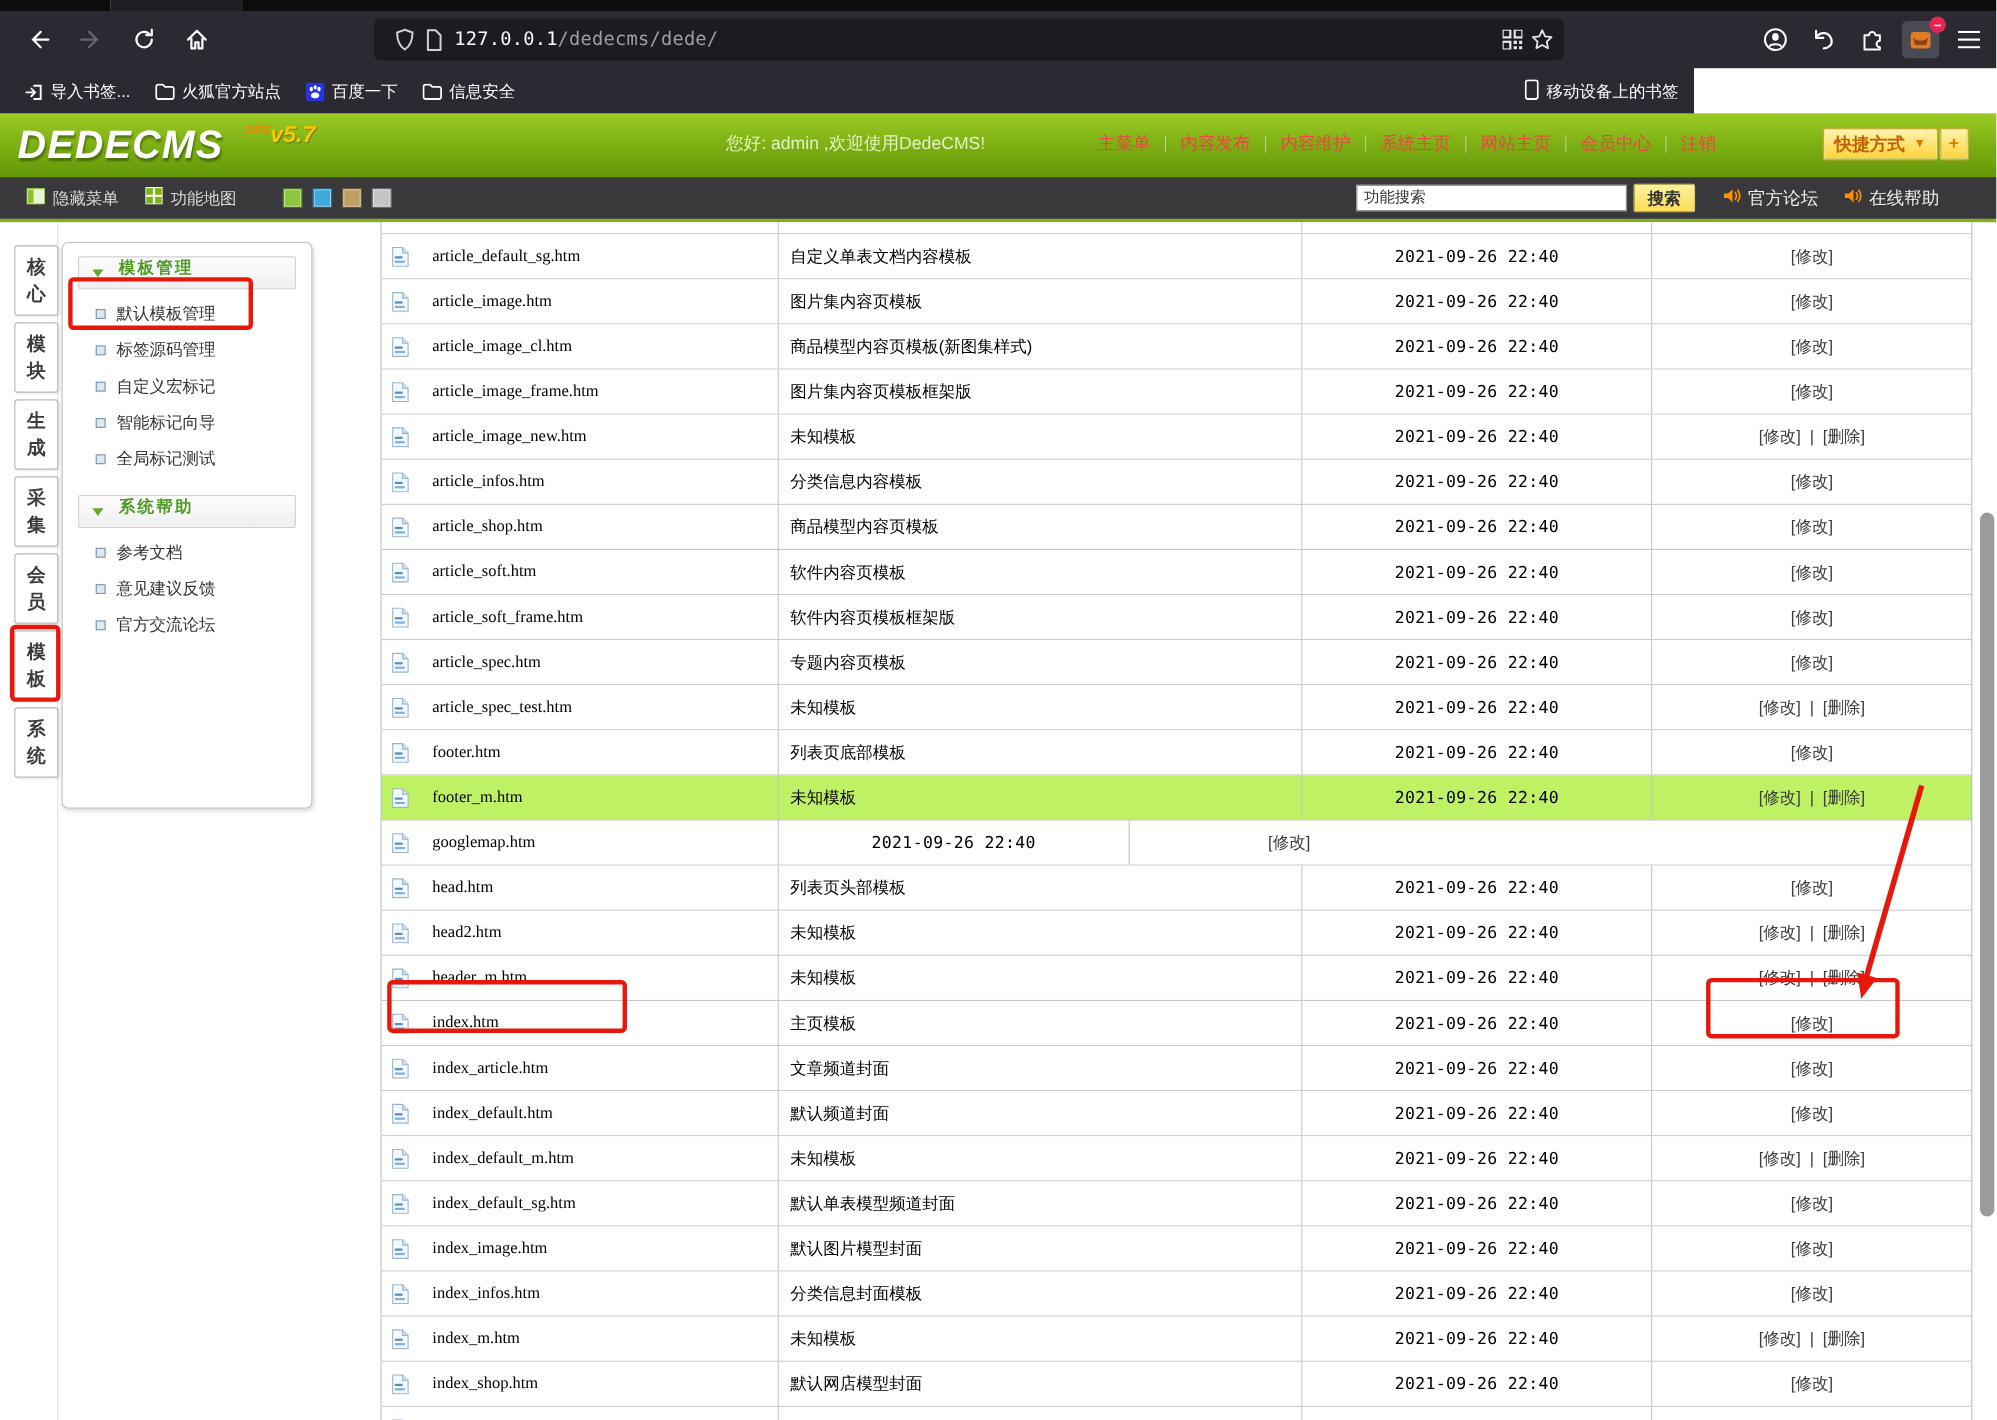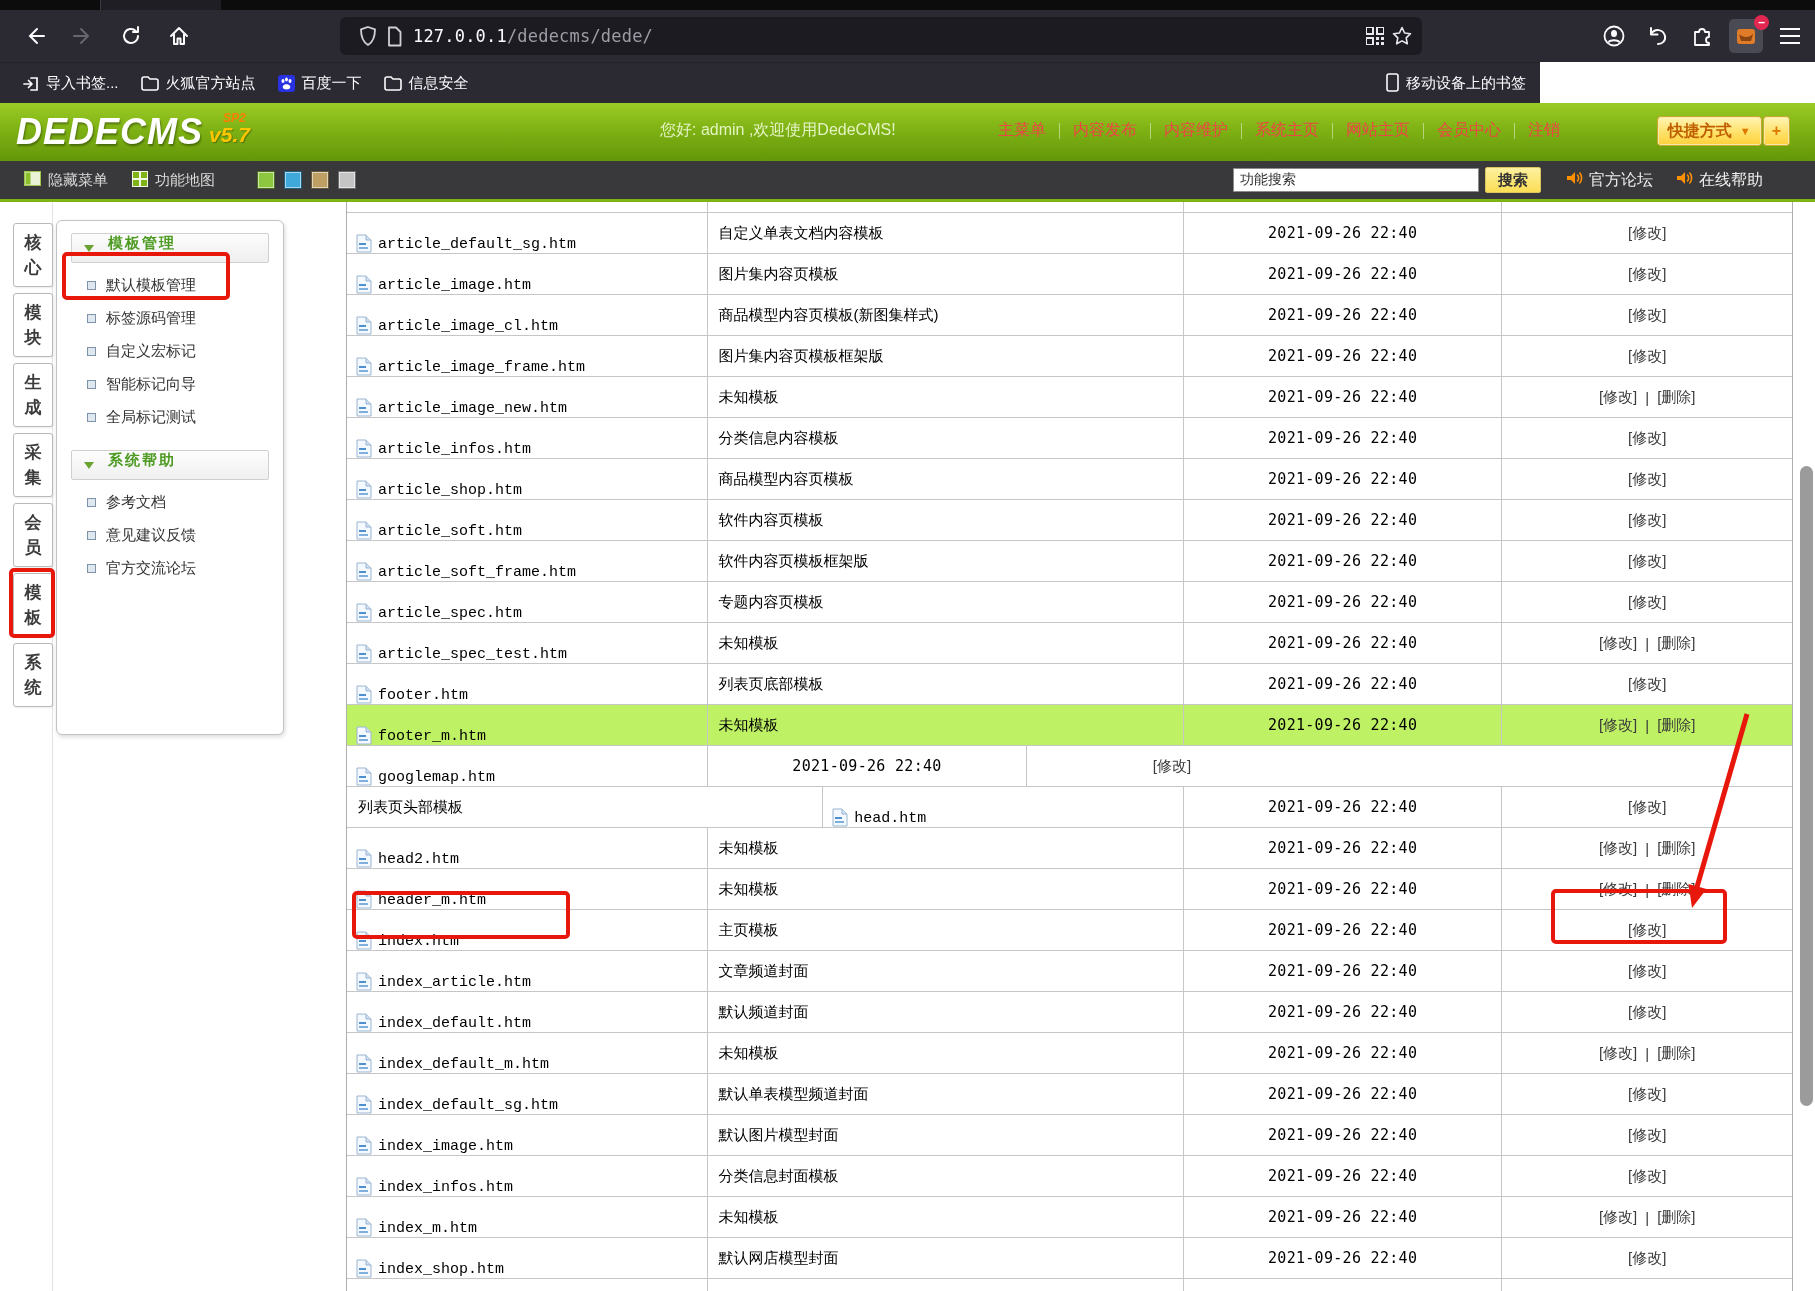--- a/index.html
+++ b/index.html
@@ -23,21 +23,21 @@
   #bookmarksbar{left:0;top:62px;width:1540px;height:41px;background:#2b2a33;border-top:1px solid #23222b;display:flex;align-items:center;color:#fbfbfe;font-size:15px;}
   .bmk{display:flex;align-items:center;gap:7px;margin-left:22px;}
   .bmk .ic{display:flex;align-items:center;}
   #bmk-right{position:absolute;right:14px;display:flex;align-items:center;gap:7px;}
   
   #greenheader{left:0;top:103px;width:1815px;height:58px;
     background:linear-gradient(180deg,#9bcb26 0%,#7fb214 45%,#649709 100%);}
   #logo{left:16px;top:112px;display:flex;align-items:flex-start;}
   #logotext{color:#fff;font-size:36px;font-weight:bold;font-style:italic;letter-spacing:1px;
     text-shadow:1px 2px 2px rgba(0,0,0,.35);line-height:40px;}
-  #logosub{margin-left:6px;display:flex;flex-direction:column;align-items:flex-start;line-height:1;}
+  #logosub{margin-left:6px;display:flex;flex-direction:row;align-items:flex-start;line-height:1;}
   #logosp{color:#ff7e00;font-size:12px;font-weight:bold;font-style:italic;margin-left:14px;}
   #logover{color:#ffc600;font-size:21px;font-weight:bold;font-style:italic;text-shadow:1px 1px 1px rgba(0,0,0,.3);}
   #welcome{left:660px;top:120px;color:#e4f3c2;font-size:16px;}
   #topnav{left:985px;top:117px;display:flex;align-items:center;}
   #topnav .nav-item{color:#ef4444;font-size:16px;padding:3px 13px;white-space:nowrap;}
   #topnav .sep{width:1px;height:16px;background:rgba(255,255,255,.45);}
   #shortcutwrap{right:26px;top:117px;display:flex;gap:3px;}
   .ybtn{background:linear-gradient(180deg,#fff3b0 0%,#ffe26a 55%,#ffd23e 100%);
     border:1px solid #f7e9a8;outline:1px solid #caa82f;border-radius:2px;
     color:#c05f00;font-weight:bold;font-size:16px;display:flex;align-items:center;height:26px;padding:0 9px;}
@@ -69,21 +69,21 @@
   .menuitem{height:33px;display:flex;align-items:center;margin-left:30px;font-size:15px;color:#333;}
   .menuitem .bullet{width:7px;height:7px;border:1px solid #7e93a8;background:#dfe7f0;margin-right:10px;}
   .menugap{height:16px;}
   
   #tablewrap{left:346px;top:202px;width:1447px;border-left:1px solid #aeaeae;border-right:1px solid #aeaeae;box-sizing:border-box;}
   .trow{display:flex;height:40px;border-bottom:1px solid #c6c6c6;background:#fff;align-items:stretch;}
   .trow.hl{background:#fbfbe9;}
   .trow.partial{height:10px;}
   .c{border-right:1px solid #c6c6c6;display:flex;align-items:center;box-sizing:border-box;font-size:15px;color:#000;}
   .c:last-child{border-right:none;}
-  .c.file{width:361px;padding-left:9px;gap:6px;font-family:Liberation Mono, monospace;align-items:flex-end;}
+  .c.file{width:361px;padding-left:9px;gap:21px;font-family:Liberation Serif, serif;}
   .c.desc{width:477px;padding-left:11px;}
   .c.time{width:319px;justify-content:center;font-family:"DejaVu Sans Mono",monospace;letter-spacing:.3px;}
   .c.act{width:290px;justify-content:center;gap:8px;}
   .c.act span{color:#3c3c3c;}
   .ficon{display:flex;align-items:center;}
   
   .redbox{border:4px solid var(--red);border-radius:5px;pointer-events:none;z-index:30;}
   #annot-arrow{left:0;top:0;width:1815px;height:1291px;pointer-events:none;z-index:31;}
   
   #scrollthumb{left:1800px;top:466px;width:13px;height:640px;background:#9b9b9b;border-radius:7px;}
@@ -655,32 +655,32 @@
           </svg>
         </span>
         <span>googlemap.htm</span>
       </div>
       <div class="c time">2021-09-26 22:40</div>
       <div class="c act">
         <span>[修改]</span>
       </div>
     </div>
     <div class="trow">
+      <div class="c file">
+        <span class="ficon">
+          <svg width="16" height="19" viewBox="0 0 16 19">
+            <path d="M1 1 H10 L15 6 V18 H1 Z" fill="#f4f9ff" stroke="#9ab4cf"></path>
+            <path d="M10 1 L10 6 H15" fill="#cfe0f2" stroke="#9ab4cf"></path>
+            <rect x="3" y="9" width="7" height="2" fill="#4e8fd0"></rect>
+            <rect x="3" y="13" width="9" height="2" fill="#7fb0dd"></rect>
+          </svg>
+        </span>
+        <span>head.htm</span>
+      </div>
       <div class="c desc">列表页头部模板</div>
-      <div class="c file">
-        <span class="ficon">
-          <svg width="16" height="19" viewBox="0 0 16 19">
-            <path d="M1 1 H10 L15 6 V18 H1 Z" fill="#f4f9ff" stroke="#9ab4cf"></path>
-            <path d="M10 1 L10 6 H15" fill="#cfe0f2" stroke="#9ab4cf"></path>
-            <rect x="3" y="9" width="7" height="2" fill="#4e8fd0"></rect>
-            <rect x="3" y="13" width="9" height="2" fill="#7fb0dd"></rect>
-          </svg>
-        </span>
-        <span>head.htm</span>
-      </div>
       <div class="c time">2021-09-26 22:40</div>
       <div class="c act">
         <span>[修改]</span>
       </div>
     </div>
     <div class="trow">
       <div class="c file">
         <span class="ficon">
           <svg width="16" height="19" viewBox="0 0 16 19">
             <path d="M1 1 H10 L15 6 V18 H1 Z" fill="#f4f9ff" stroke="#9ab4cf"></path>

